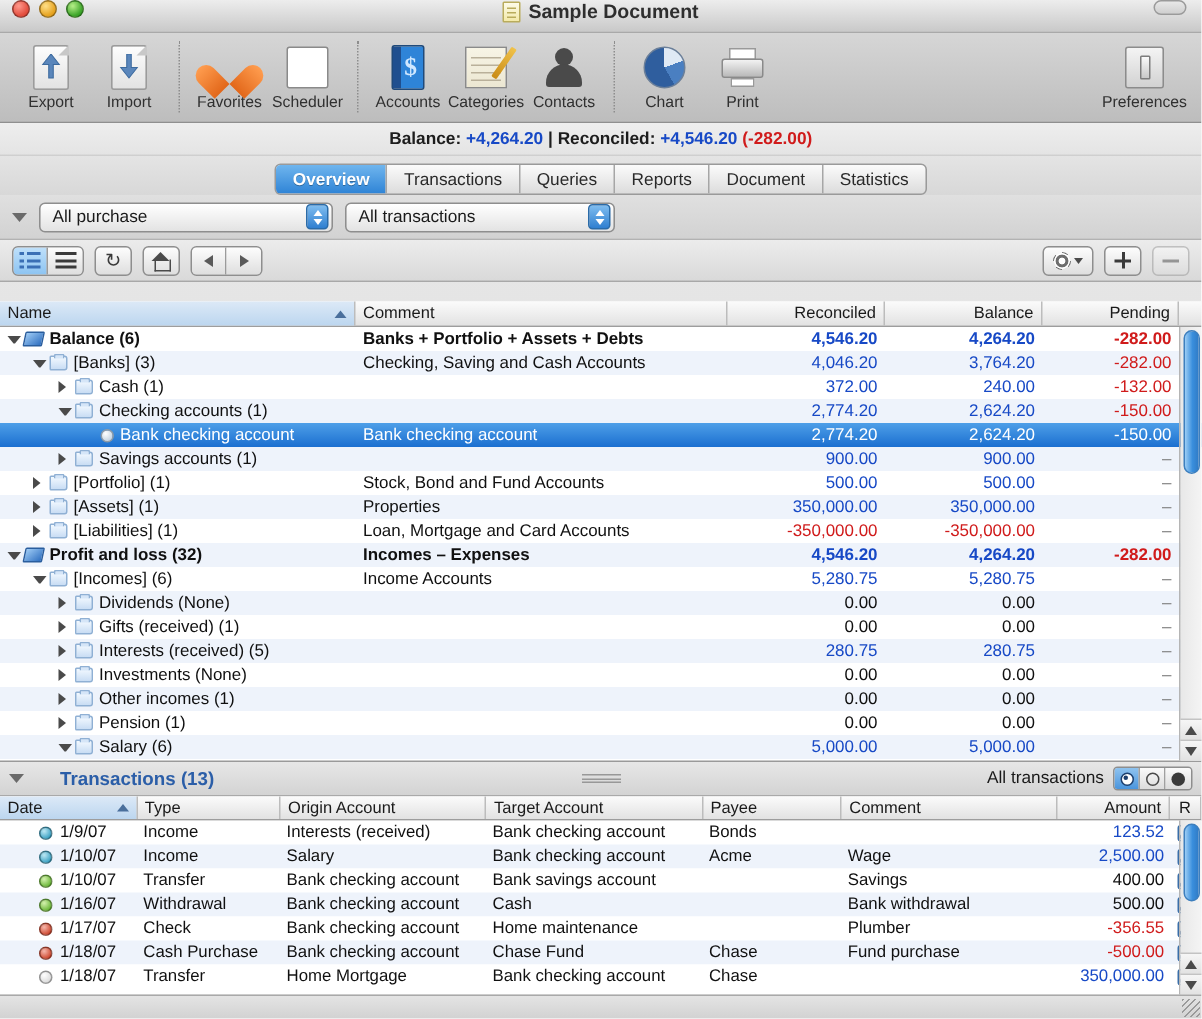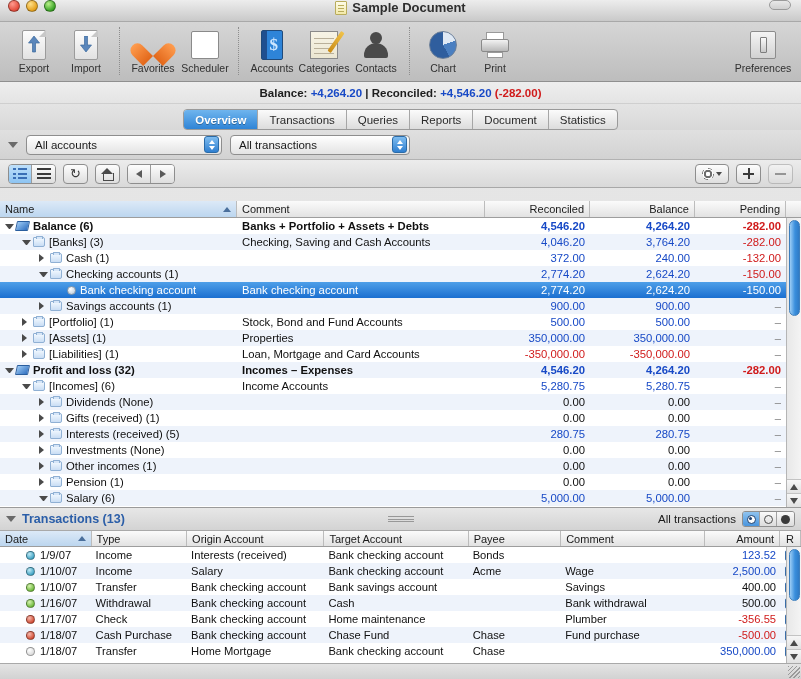--- a/index.html
+++ b/index.html
@@ -234,21 +234,21 @@
   .vtrack { flex: 1; }
   .vbtns { width: 15px; }
   .vbtn { height: 14px; display: flex; align-items: center; justify-content: center;
           border-top: 1px solid #c3c3c3; background: linear-gradient(#f6f6f6,#e2e2e2); }
   .vb-up { width:0;height:0;border-left:4px solid transparent;border-right:4px solid transparent;
            border-bottom:6px solid #4a4a4a; }
   .vb-dn { width:0;height:0;border-left:4px solid transparent;border-right:4px solid transparent;
            border-top:6px solid #4a4a4a; }
 
   
-  .txheader { flex: 0 0 23px; display: flex; align-items: center; padding: 0 6px; gap: 6px;
+  .txheader { flex: 0 0 23px; display: flex; align-items: center; padding: 0 6px; gap: 24px;
               background: linear-gradient(#e7e7e7,#d3d3d3); border-bottom: 1px solid #a9a9a9;
               position: relative; }
   .txtitle { font-size: 12.5px; font-weight: bold; color: #2b5ea8; }
   .grip { position: absolute; left: 50%; transform: translateX(-50%); width: 26px; height: 6px;
           display: flex; flex-direction: column; justify-content: space-between; }
   .grip b { display: block; height: 1px; background: #989898; }
   .txright { margin-left: auto; display: flex; align-items: center; gap: 6px; }
   .txscope { font-size: 11.5px; color: #1a1a1a; }
   .radioseg { display: flex; height: 16px; border: 1px solid #8e8e8e; border-radius: 3px; overflow: hidden; }
   .radioseg .rs { width: 17px; display: flex; align-items: center; justify-content: center;
@@ -451,21 +451,21 @@
         </div>
         <div class="tab">
           <span>Statistics</span>
         </div>
       </div>
   </div>
 
   <div class="filterbar">
     <span class="disclosure"></span>
     <div class="popup" id="pop-accounts">
-      <span class="txt">All accounts</span>
+      <span class="txt">All purchase</span>
       <span class="stepper">
           <i class="up"></i>
           <i class="dn"></i>
         </span>
     </div>
     <div class="popup" id="pop-transactions">
       <span class="txt">All transactions</span>
       <span class="stepper">
           <i class="up"></i>
           <i class="dn"></i>

